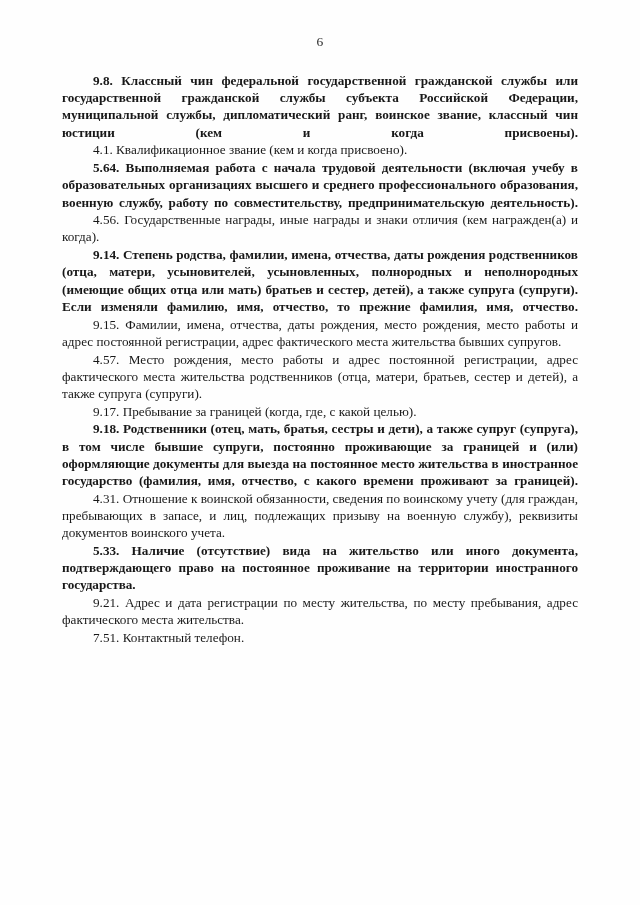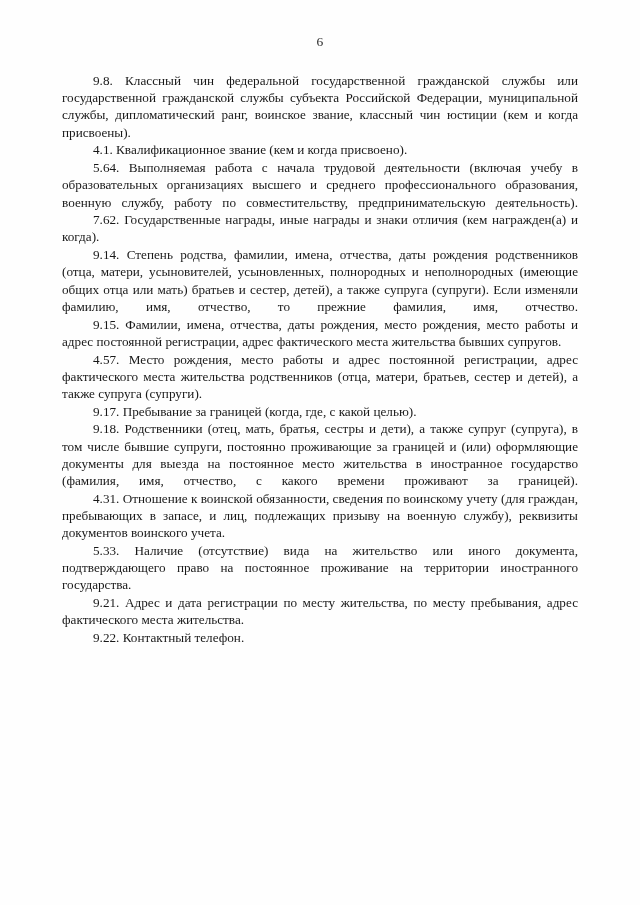--- a/index.html
+++ b/index.html
@@ -42,53 +42,54 @@
     text-align: justify;
     text-justify: inter-word;
     -webkit-hyphens: none;
     hyphens: none;
   }
   
   .para:last-child { margin-bottom: 0; }
 
   .para.spread {
     text-align-last: justify;
+    font-weight: bold;
   }
 </style>
 </head>
 <body>
 
 <div class="page">
 
   <div class="page-number">6</div>
 
   <div class="body-text">
 
     <p class="para spread">9.8. Классный чин федеральной государственной гражданской службы или государственной гражданской службы субъекта Российской Федерации, муниципальной службы, дипломатический ранг, воинское звание, классный чин юстиции (кем и когда присвоены).</p>
 
     <p class="para">4.1. Квалификационное звание (кем и когда присвоено).</p>
 
 
 
     <p class="para spread">5.64. Выполняемая работа с начала трудовой деятельности (включая учебу в образовательных организациях высшего и среднего профессионального образования, военную службу, работу по совместительству, предпринимательскую деятельность).</p>
 
-    <p class="para">7.62. Государственные награды, иные награды и знаки отличия (кем награжден(а) и когда).</p>
+    <p class="para">4.56. Государственные награды, иные награды и знаки отличия (кем награжден(а) и когда).</p>
 
     <p class="para spread">9.14. Степень родства, фамилии, имена, отчества, даты рождения родственников (отца, матери, усыновителей, усыновленных, полнородных и неполнородных (имеющие общих отца или мать) братьев и сестер, детей), а также супруга (супруги). Если изменяли фамилию, имя, отчество, то прежние фамилия, имя, отчество.</p>
 
     <p class="para">9.15. Фамилии, имена, отчества, даты рождения, место рождения, место работы и адрес постоянной регистрации, адрес фактического места жительства бывших супругов.</p>
 
     <p class="para">4.57. Место рождения, место работы и адрес постоянной регистрации, адрес фактического места жительства родственников (отца, матери, братьев, сестер и детей), а также супруга (супруги).</p>
 
     <p class="para">9.17. Пребывание за границей (когда, где, с какой целью).</p>
 
     <p class="para spread">9.18. Родственники (отец, мать, братья, сестры и дети), а также супруг (супруга), в том числе бывшие супруги, постоянно проживающие за границей и (или) оформляющие документы для выезда на постоянное место жительства в иностранное государство (фамилия, имя, отчество, с какого времени проживают за границей).</p>
 
     <p class="para">4.31. Отношение к воинской обязанности, сведения по воинскому учету (для граждан, пребывающих в запасе, и лиц, подлежащих призыву на военную службу), реквизиты документов воинского учета.</p>
 
     <p class="para spread">5.33. Наличие (отсутствие) вида на жительство или иного документа, подтверждающего право на постоянное проживание на территории иностранного государства.</p>
 
     <p class="para">9.21. Адрес и дата регистрации по месту жительства, по месту пребывания, адрес фактического места жительства.</p>
 
-    <p class="para">9.22. Контактный телефон.</p>
+    <p class="para">7.51. Контактный телефон.</p>
 
   </div>
 </div>
 
 </body></html>

